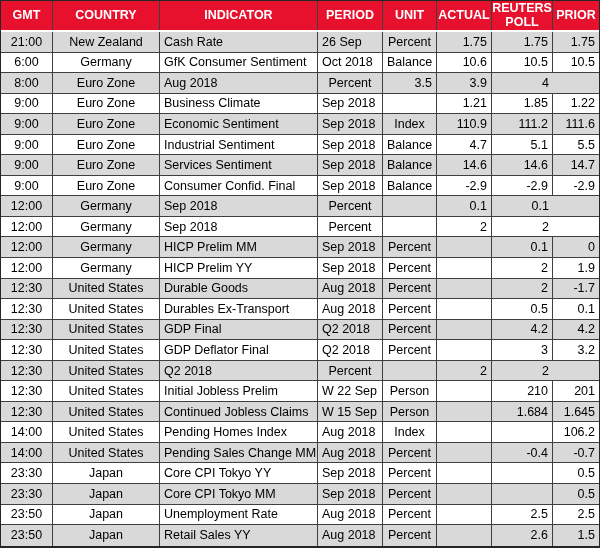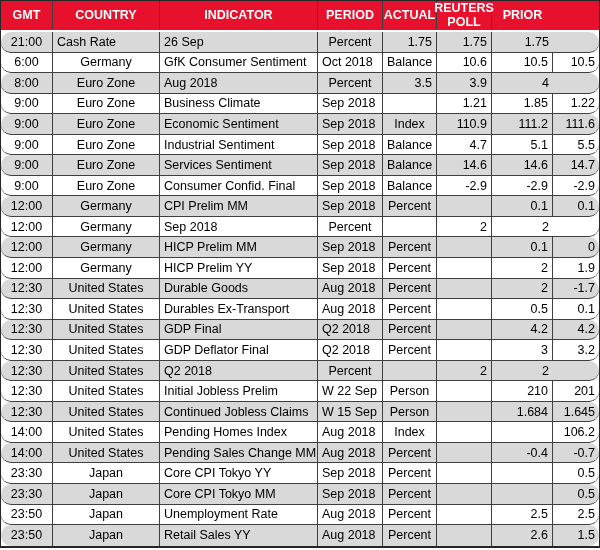--- a/index.html
+++ b/index.html
@@ -46,21 +46,20 @@
     text-align: center;
     border-right: 1px solid var(--border, #3f3f3f);
     box-sizing: border-box;
     padding: 0 1px;
   }
   .thead .td:last-child { border-right: none; }
   .tbody .tr {
     height: 20.56px;
     border-bottom: 1px solid var(--border, #3f3f3f);
     background: var(--rowbg, #ffffff);
-    border-radius: 10px;
   }
   .tbody .tr:last-child { border-bottom: none; }
   .tbody .tr.alt { background: var(--rowalt, #d9d9d9); }
   .tbody .td {
     color: #000000;
     font-size: 12.5px;
     display: flex;
     align-items: center;
     box-sizing: border-box;
     border-right: 1px solid var(--border, #3f3f3f);
@@ -77,28 +76,30 @@
 <body>
 
 <div id="stage" style="--red: #e8112d; --rowbg: #ffffff; --rowalt: #d9d9d9; --border: #3f3f3f; --outer: #262626;">
   <div class="table">
     <div class="thead" id="thead">
         <div class="tr">
           <div class="td">GMT</div>
           <div class="td">COUNTRY</div>
           <div class="td">INDICATOR</div>
           <div class="td">PERIOD</div>
+          <div class="td">UNIT</div>
           <div class="td">ACTUAL</div>
           <div class="td">REUTERS POLL</div>
           <div class="td">PRIOR</div>
         </div>
       </div>
     <div class="tbody" id="tbody">
         <div class="tr alt">
           <div class="td align-center">21:00</div>
+          <div class="td align-center">New Zealand</div>
           <div class="td align-left">Cash Rate</div>
           <div class="td align-left">26 Sep</div>
           <div class="td align-center">Percent</div>
           <div class="td align-right">1.75</div>
           <div class="td align-right">1.75</div>
           <div class="td align-right">1.75</div>
         </div>
         <div class="tr">
           <div class="td align-center">6:00</div>
           <div class="td align-center">Germany</div>
@@ -164,21 +165,20 @@
           <div class="td align-left">Consumer Confid. Final</div>
           <div class="td align-left">Sep 2018</div>
           <div class="td align-center">Balance</div>
           <div class="td align-right">-2.9</div>
           <div class="td align-right">-2.9</div>
           <div class="td align-right">-2.9</div>
         </div>
         <div class="tr alt">
           <div class="td align-center">12:00</div>
           <div class="td align-center">Germany</div>
-          <div class="td align-left">CPI Prelim MM</div>
           <div class="td align-left">Sep 2018</div>
           <div class="td align-center">Percent</div>
           <div class="td align-right"></div>
           <div class="td align-right">0.1</div>
           <div class="td align-right">0.1</div>
         </div>
         <div class="tr">
           <div class="td align-center">12:00</div>
           <div class="td align-center">Germany</div>
           <div class="td align-left">Sep 2018</div>

